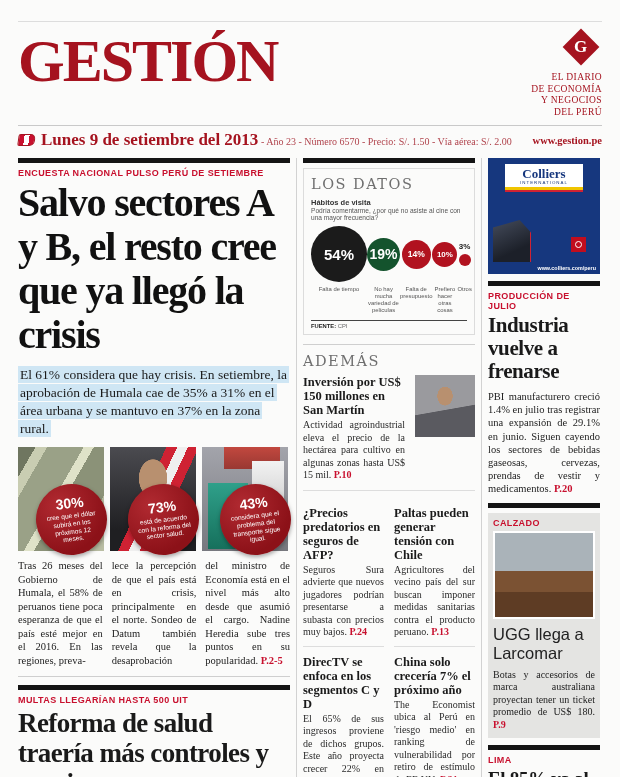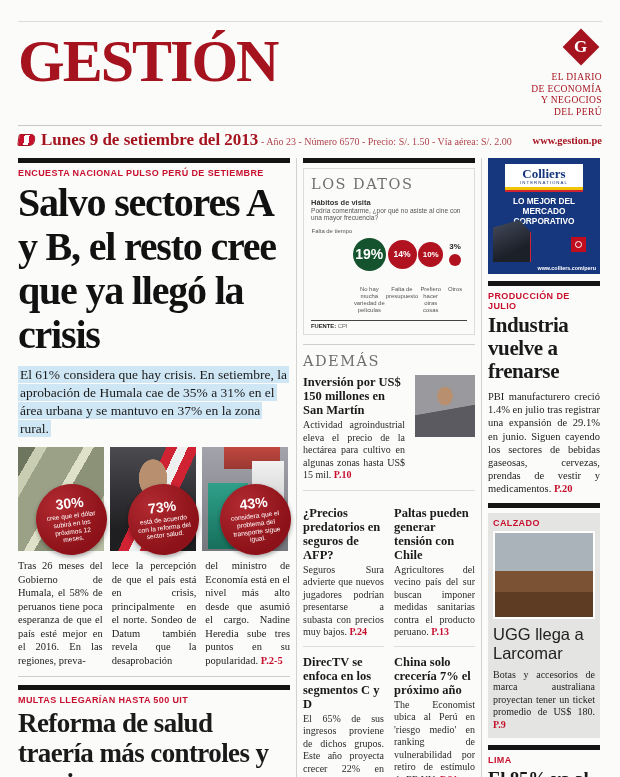--- a/index.html
+++ b/index.html
@@ -170,20 +170,23 @@
     <div class="vrule"></div>
 
     <div class="col-mid">
       <div class="bar"></div>
       <div class="datos-box">
         <div class="slab-title">LOS DATOS</div>
         <div class="datos-sub">Hábitos de visita</div>
         <div class="datos-q">Podría comentarme, ¿por qué no asiste al cine con una mayor frecuencia?</div>
         <div class="bubble-row">
           <div class="bubble-col first">
+            <div class="bubble-area">
+                <div class="bubble b54">54%</div>
+              </div>
             <div class="bubble-label">Falta de tiempo</div>
           </div>
           <div class="bubble-col">
             <div class="bubble-area">
                 <div class="bubble b19">19%</div>
               </div>
             <div class="bubble-label">No hay mucha variedad de películas</div>
           </div>
           <div class="bubble-col">
             <div class="bubble-area">
@@ -242,24 +245,20 @@
 
     <div class="vrule"></div>
 
     <div class="col-right">
       <div class="colliers">
         <div class="colliers-box">
           <div class="colliers-name">Colliers</div>
           <div class="colliers-intl">INTERNATIONAL</div>
         </div>
         <div class="colliers-stripe"></div>
-        <div class="colliers-tag">
-          <div>LO MEJOR DEL</div>
-          <div>MERCADO CORPORATIVO</div>
-        </div>
         <div class="colliers-building"></div>
         <div class="colliers-logo">
             <i></i>
           </div>
         <div class="colliers-url">www.colliers.com/peru</div>
       </div>
 
       <div class="bar"></div>
       <div class="kicker-red">PRODUCCIÓN DE JULIO</div>
       <div class="industria-headline">Industria vuelve a frenarse</div>

